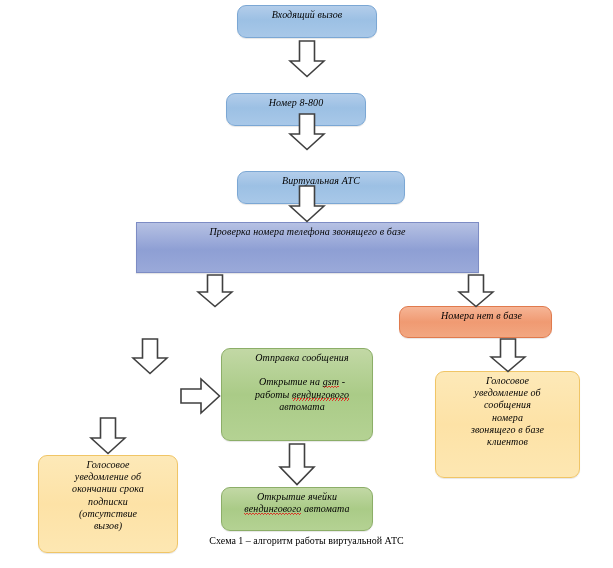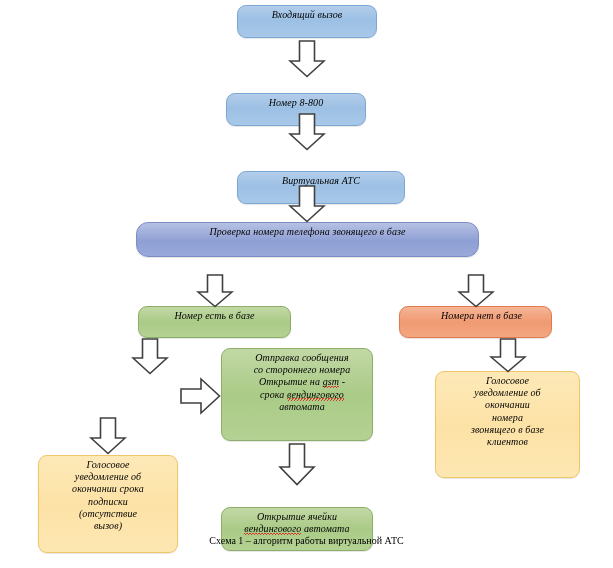--- a/index.html
+++ b/index.html
@@ -109,68 +109,65 @@
   </div>
 
   <div class="node n-blue" style="left:226px; top:79px; width:140px; height:33px;margin-top:14px;">
     <span class="txt">Номер 8-800</span>
   </div>
 
   <div class="node n-blue" style="left:237px; top:151px; width:168px; height:33px;margin-top:20px;">
     <span class="txt">Виртуальная АТС</span>
   </div>
 
-  <div class="node n-purple" style="left:136px; top:222px; width:343px; height:35px; border-radius:12px;">
+  <div class="node n-purple" style="left:136px; top:222px; width:343px; height:51px; border-radius:0;">
     <span class="txt">
       <span>Проверка номера телефона звонящего в базе</span><br>
     </span>
   </div>
 
-  <div class="node n-green" style="left:138px; top:306px; width:153px; height:32px;">
-    <span class="txt">Номер есть в базе</span>
-  </div>
 
   <div class="node n-salmon" style="left:399px; top:306px; width:153px; height:32px;padding-left:18px;">
     <span class="txt">Номера нет в базе</span>
   </div>
 
 
   <div class="node n-green" style="left:221px; top:348px; width:152px; height:93px;padding-left:16px;">
     <span class="txt">
       <span>Отправка сообщения</span><br>
-      <span>со стороннего номера</span><br>
+      <br>
       <span>Открытие на </span><span class="sq">gsm</span><span> -</span><br>
-      <span>срока </span><span class="sq">вендингового</span><br>
+      <span>работы </span><span class="sq">вендингового</span><br>
       <span>автомата</span>
     </span>
   </div>
 
   <div class="node n-amber" style="left:38px; top:455px; width:140px; height:98px;">
     <span class="txt">
       <span>Голосовое</span><br>
       <span>уведомление об</span><br>
       <span>окончании срока</span><br>
       <span>подписки</span><br>
       <span>(отсутствие</span><br>
       <span>вызов)</span>
     </span>
   </div>
 
   <div class="node n-amber" style="left:435px; top:371px; width:145px; height:107px;">
     <span class="txt">
       <span>Голосовое</span><br>
       <span>уведомление об</span><br>
-      <span>окончании</span><br>
+      <span>сообщения</span><br>
       <span>номера</span><br>
       <span>звонящего в базе</span><br>
       <span>клиентов</span>
     </span>
   </div>
 
-  <div class="node n-green" style="left:221px; top:487px; width:152px; height:44px;margin-top:20px;">
+  <div class="node n-green" style="left:221px; top:487px; width:152px; height:44px;">
     <span class="txt">
       <span>Открытие ячейки</span><br>
       <span class="sq">вендингового</span><span> автомата</span>
     </span>
   </div>
 
   <div class="arrow" style="left:288px; top:40px;">
     <svg width="38" height="38" viewBox="0 0 38 38">
       <polygon points="11.5,1 26.5,1 26.5,21 36,21 19,36.5 2,21 11.5,21" fill="#ffffff" stroke="#404040" stroke-width="1.6" stroke-linejoin="miter"></polygon>
     </svg>

